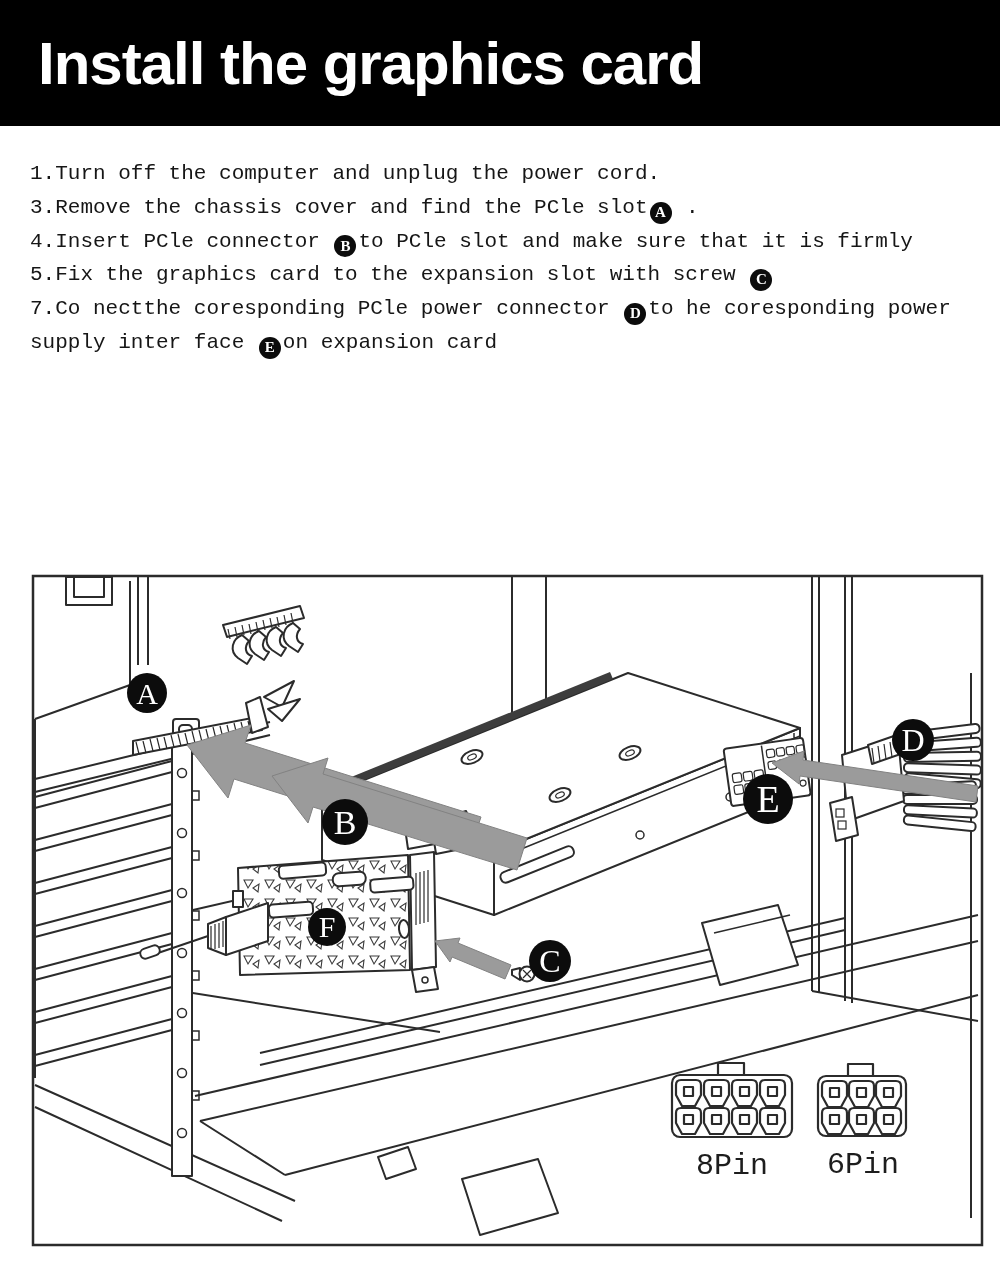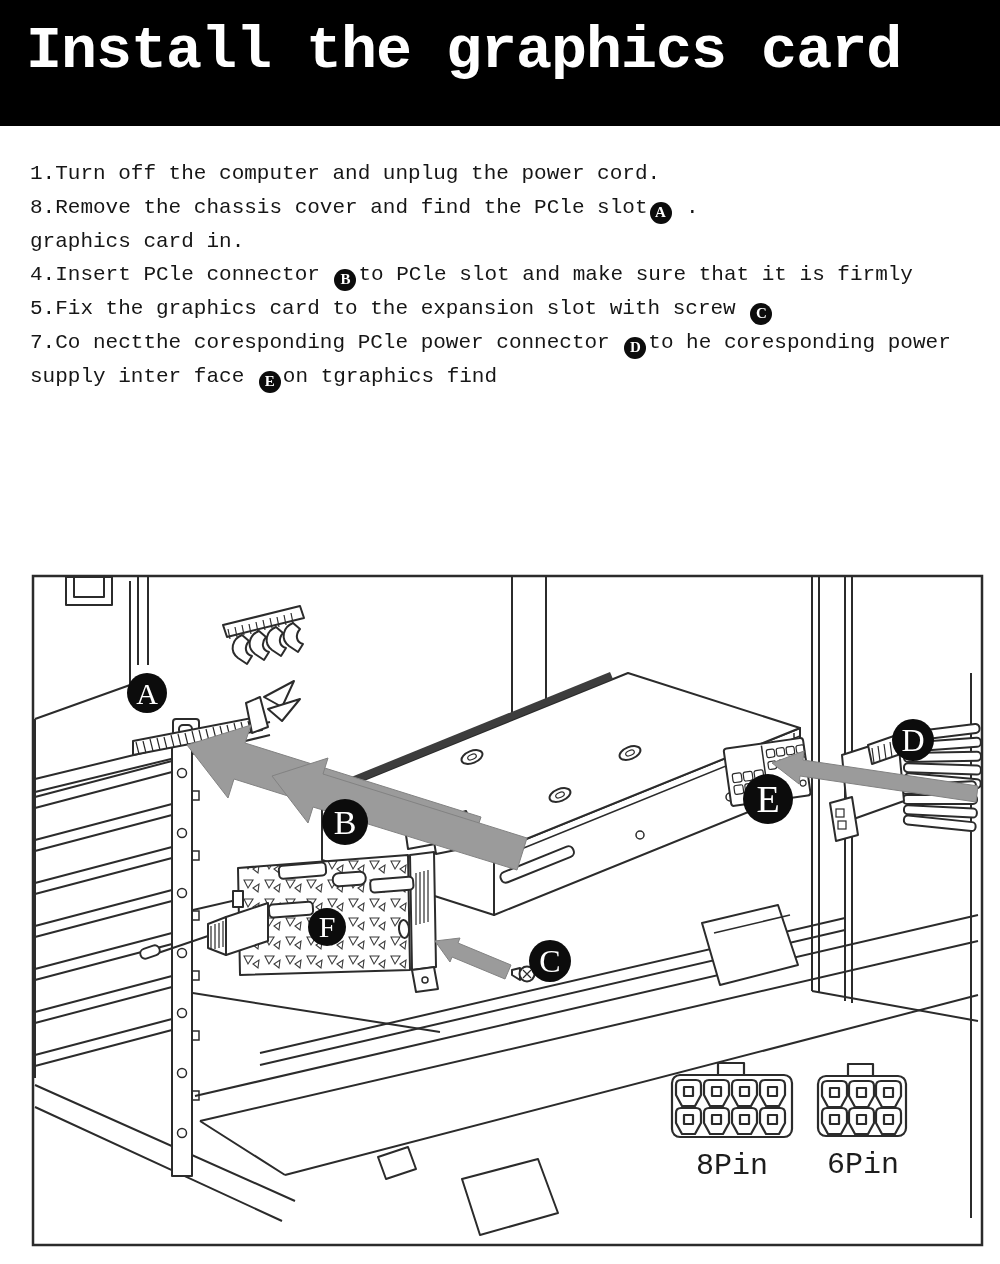--- a/index.html
+++ b/index.html
@@ -5,22 +5,22 @@
   html,body{margin:0;padding:0;}
   body{
     width:1000px;height:1264px;position:relative;background:#ffffff;
     font-family:"Liberation Mono","DejaVu Sans Mono",monospace;
     -webkit-font-smoothing:antialiased;
   }
   .titlebar{
     position:absolute;top:0;left:0;width:1000px;height:126px;background:#000000;
   }
   .titlebar h1{
-    margin:0;padding:20px 0 0 26px;
-    font-family:Liberation Mono, monospace;
+    margin:12px;padding:20px 0 0 26px;
+    font-family:Liberation Sans, sans-serif;
     font-weight:bold;font-size:60px;line-height:1.05;color:#ffffff;letter-spacing:-1px;
   }
   #steps{
     position:absolute;top:157px;left:30px;width:950px;
     font-size:21px;line-height:33.8px;color:#161616;
   }
   .sline{white-space:pre;}
   .stext{white-space:pre;}
   .sbadge{
     display:inline-flex;width:22px;height:22px;border-radius:50%;
@@ -48,26 +48,25 @@
 <body>
 
 <div class="page">
 
   <header class="titlebar">
     <h1>Install the graphics card</h1>
   </header>
 
   <section id="steps">
       <div class="sline"><span class="stext">1.Turn off the computer and unplug the power cord.</span></div>
-      <div class="sline"><span class="stext">8.Remove the chassis cover and find the PCle slot</span><span class="sbadge">A</span><span class="stext"> .</span></div>
-      <div class="sline"><span class="stext">graphics card in.</span></div>
+      <div class="sline"><span class="stext">3.Remove the chassis cover and find the PCle slot</span><span class="sbadge">A</span><span class="stext"> .</span></div>
       <div class="sline"><span class="stext">4.Insert PCle connector </span><span class="sbadge">B</span><span class="stext">to PCle slot and make sure that it is firmly</span></div>
       <div class="sline"><span class="stext">5.Fix the graphics card to the expansion slot with screw </span><span class="sbadge">C</span></div>
       <div class="sline"><span class="stext">7.Co nectthe coresponding PCle power connector </span><span class="sbadge">D</span><span class="stext">to he coresponding power</span></div>
-      <div class="sline"><span class="stext">supply inter face </span><span class="sbadge">E</span><span class="stext">on tgraphics find</span></div>
+      <div class="sline"><span class="stext">supply inter face </span><span class="sbadge">E</span><span class="stext">on expansion card</span></div>
     </section>
 
   <figure class="diagram">
   <svg width="955" height="676" viewBox="0 0 955 676" xmlns="http://www.w3.org/2000/svg">
     <defs>
       <pattern id="perf" width="21" height="19" patternUnits="userSpaceOnUse">
         <path d="M4 3 L13 3 L8 11 Z" fill="none" stroke="#3a3a3a" stroke-width="1.1"></path>
         <path d="M13 11 L19 7 L18 15 Z" fill="none" stroke="#3a3a3a" stroke-width="1.1"></path>
       </pattern>
       <g id="pcell">

